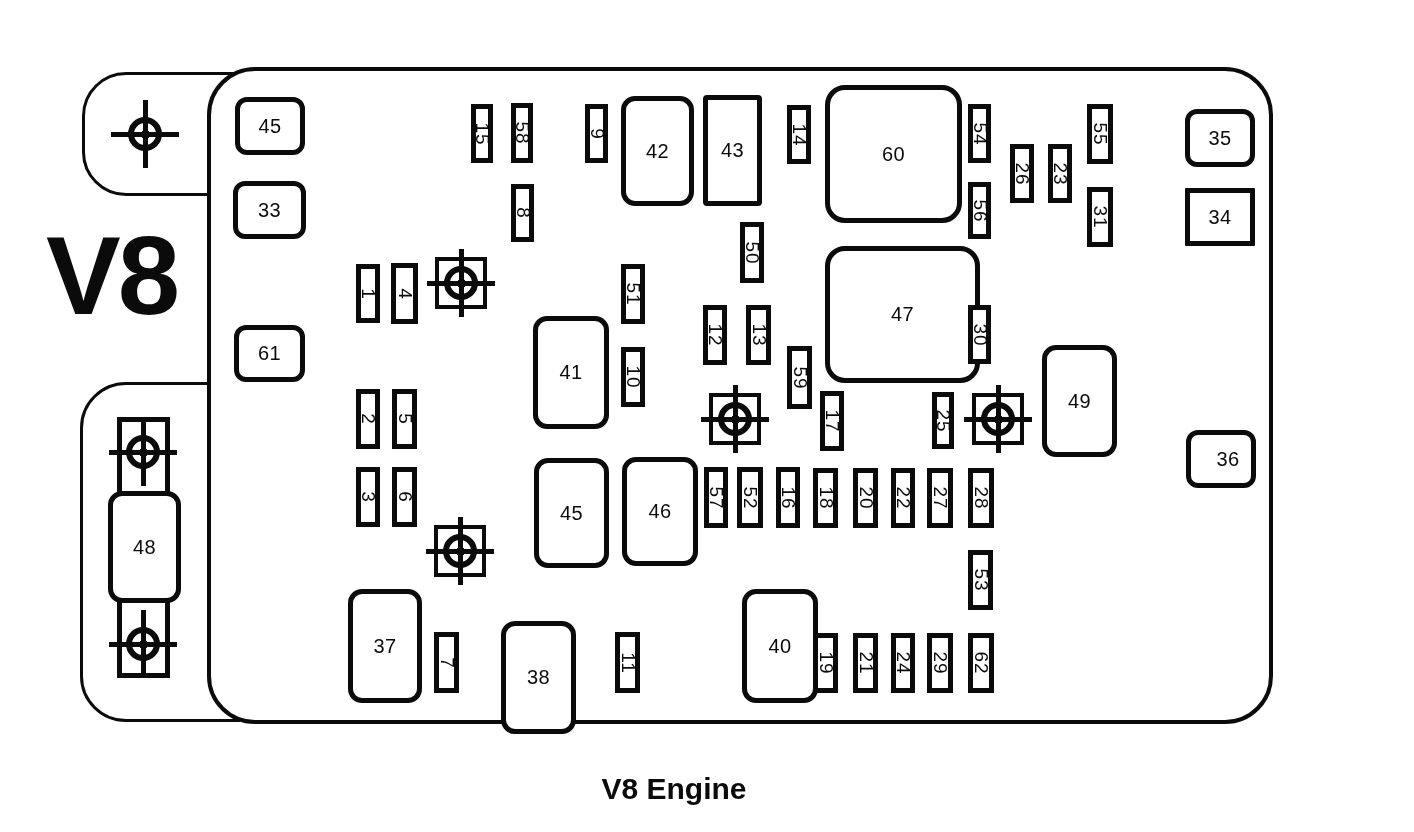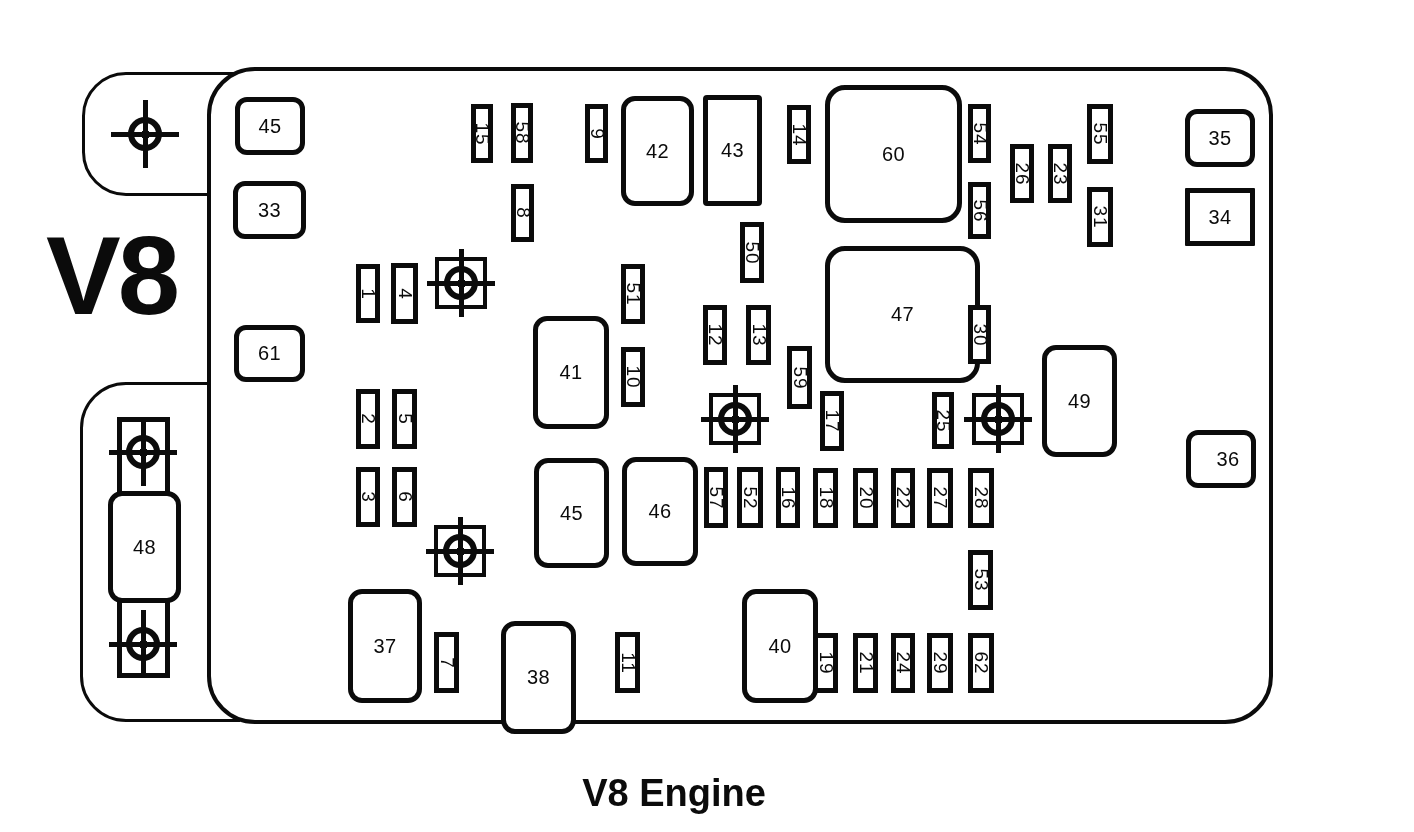--- a/index.html
+++ b/index.html
@@ -28,21 +28,21 @@
   .bolt .ci { left:-17px; top:-17px; width:34px; height:34px; border:6px solid #0b0b0b; border-radius:50%; box-sizing:border-box; background:#fff; }
   .bolt .hl { left:-34px; top:-2.5px; width:68px; height:5px; background:#0b0b0b; }
   .bolt .vl { left:-2.5px; top:-34px; width:5px; height:68px; background:#0b0b0b; }
   .bolt .dot { left:-3.5px; top:-3.5px; width:7px; height:7px; background:#0b0b0b; }
   #engine-badge {
     position:absolute; left:46px; top:226px;
     font-size:112px; font-weight:bold; line-height:0.9; letter-spacing:-3px;
   }
   #caption {
     position:absolute; left:674px; top:772px; transform:translateX(-50%);
-    font-size:38px; font-weight:bold; white-space:nowrap;
+    font-size:30px; font-weight:bold; white-space:nowrap;
   }
 </style>
 </head>
 <body>
 
 <div id="canvas">
   <div id="engine-badge">V8</div>
   <div id="diagram-layer" class="abs" style="left:0;top:0;width:1414px;height:832px;">
       <div class="abs tab" style="left: 82px; top: 72px; width: 160px; height: 124px; border-radius: 44px 0px 0px 44px;"></div>
       <div class="abs tab" style="left: 80px; top: 382px; width: 160px; height: 340px; border-radius: 46px 0px 0px 46px;"></div>

